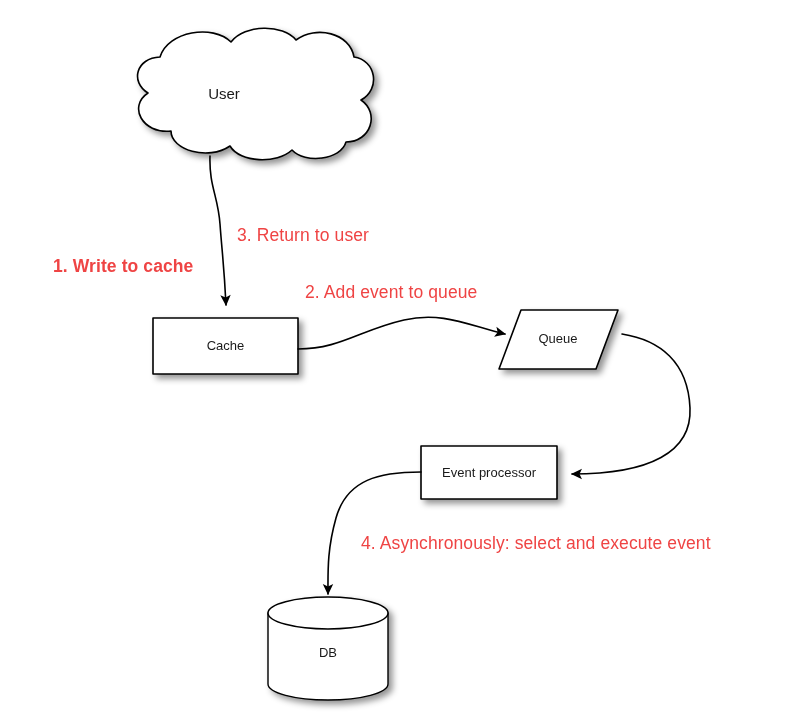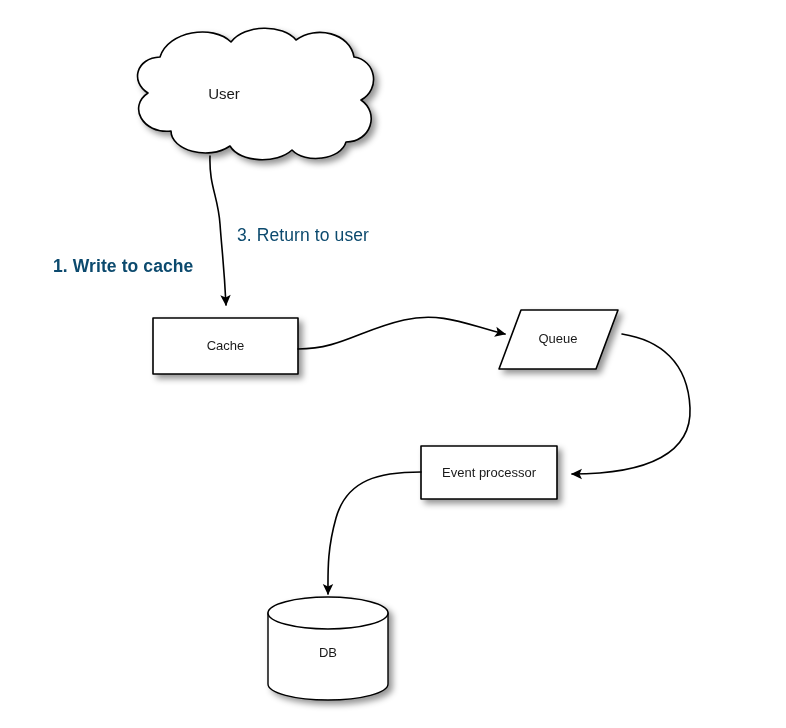--- a/index.html
+++ b/index.html
@@ -58,21 +58,21 @@
     text-anchor: middle;
     dominant-baseline: middle;
   }
   .user-label {
     font-size: 15px;
   }
   .edge-label {
     position: absolute;
     font-family: "Liberation Sans", sans-serif;
     font-size: 17.5px;
-    color: #0c4a6e;
+    color: #ef4444;
     white-space: nowrap;
     line-height: 1;
     letter-spacing: 0.1px;
   }
 </style>
 </head>
 <body>
 
 <div id="diagram-root">
 
@@ -139,17 +139,19 @@
              C 660 340, 688 362, 690 408
              C 692 452, 650 474, 572 474"></path>
 
     <path class="edge-path" marker-end="url(#arrowHead)" d="M 421 472
              C 380 472, 347 479, 336 518
              C 327 550, 328 572, 328 594"></path>
   </svg>
 
   <div class="edge-label" style="left:53px; top:258px;font-weight:bold;">1. Write to cache</div>
 
+  <div class="edge-label" style="left:305px; top:284px;">2. Add event to queue</div>
 
   <div class="edge-label" style="left:237px; top:227px;">3. Return to user</div>
 
+  <div class="edge-label" style="left:361px; top:535px;">4. Asynchronously: select and execute event</div>
 
 </div>
 
 </body></html>

